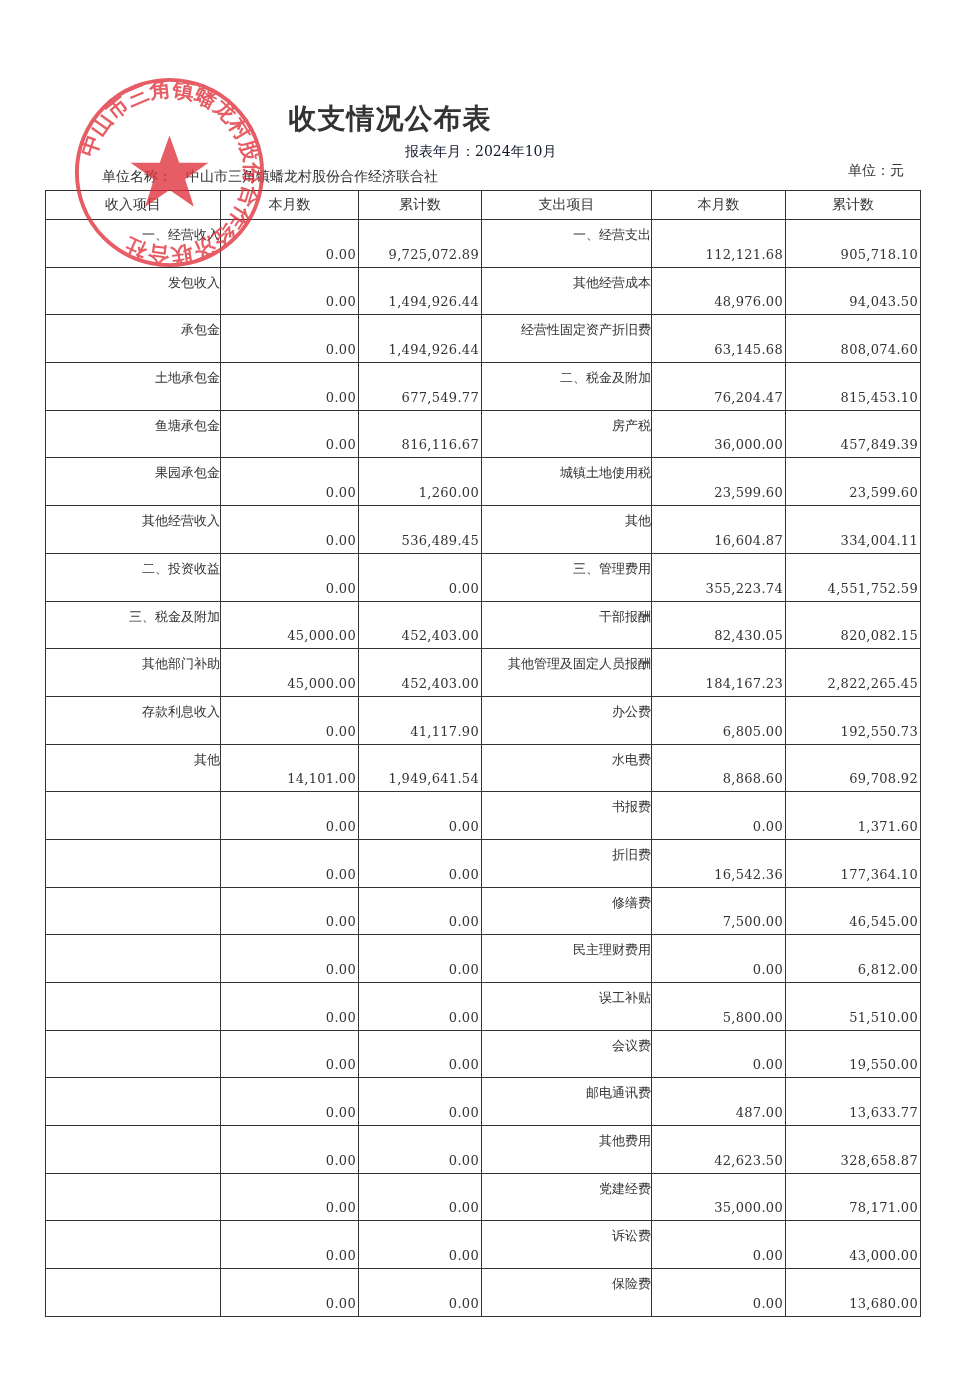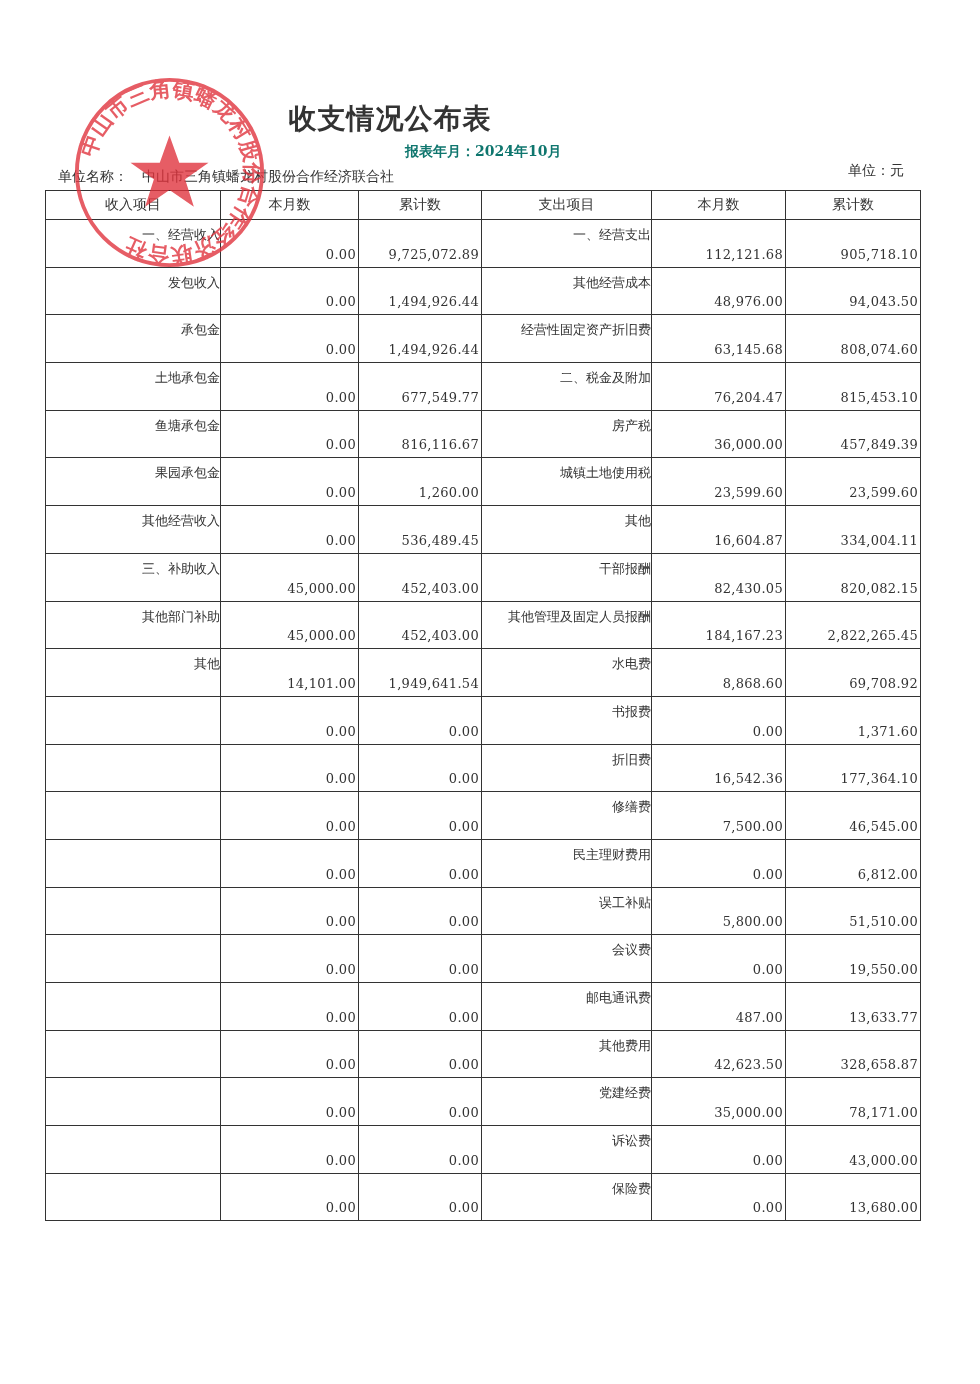--- a/index.html
+++ b/index.html
@@ -1,22 +1,22 @@
 <!DOCTYPE html>
 <html><head>
 <meta charset="utf-8">
 <style>
   html, body { margin:0; padding:0; background:#ffffff; }
   body { width:980px; height:1384px; position:relative; overflow:hidden;
          font-family:"DejaVu Serif","Liberation Serif",serif; color:#2a2a2a; }
   .title { position:absolute; left:0; width:780px; top:100px; text-align:center;
            font-size:28px; font-weight:bold; letter-spacing:1px; color:#333; }
-  .report-month { position:absolute; left:405px; top:143px; font-size:14px; color:#0f766e;font-weight:bold; }
+  .report-month { position:absolute; left:405px; top:143px; font-size:14px; color:#0f172a; }
   .unit-name { position:absolute; left:58px; top:168px; font-size:14px; color:#333; }
-  .unit-name .lbl { margin-right:14px; }
+  .unit-name .lbl { margin-right:14px;margin-left:44px; }
   .unit { position:absolute; left:848px; top:162px; font-size:14px; color:#333; }
   table.main { position:absolute; left:45px; top:190px; width:875px;
                border-collapse:collapse; table-layout:fixed; }
   table.main th, table.main td { border:1.5px solid #333; padding:0; font-weight:normal;
                font-size:13px; color:#333; }
   table.main th { height:28px; font-size:14px; text-align:center;margin-top:44px; }
   table.main td { height:40.7px; position:relative; }
   td.item { vertical-align:top; padding-top:6px !important;text-align:right; }
   td.item span { display:block; white-space:nowrap; }
   td.num { text-align:right; vertical-align:bottom; padding-bottom:5px !important;
@@ -137,41 +137,65 @@
         <td class="num">0.00</td>
         <td class="num">536,489.45</td>
         <td class="item lv1">
           <span>其他</span>
         </td>
         <td class="num">16,604.87</td>
         <td class="num">334,004.11</td>
       </tr>
       <tr>
         <td class="item lv0">
-          <span>三、补助收入</span>
+          <span>二、投资收益</span>
+        </td>
+        <td class="num">0.00</td>
+        <td class="num">0.00</td>
+        <td class="item lv0">
+          <span>三、管理费用</span>
+        </td>
+        <td class="num">355,223.74</td>
+        <td class="num">4,551,752.59</td>
+      </tr>
+      <tr>
+        <td class="item lv0">
+          <span>三、税金及附加</span>
         </td>
         <td class="num">45,000.00</td>
         <td class="num">452,403.00</td>
         <td class="item lv1">
           <span>干部报酬</span>
         </td>
         <td class="num">82,430.05</td>
         <td class="num">820,082.15</td>
       </tr>
       <tr>
         <td class="item lv1">
           <span>其他部门补助</span>
         </td>
         <td class="num">45,000.00</td>
         <td class="num">452,403.00</td>
         <td class="item wrap2 lv1">
           <span>其他管理及固定人员报酬</span>
         </td>
         <td class="num">184,167.23</td>
         <td class="num">2,822,265.45</td>
+      </tr>
+      <tr>
+        <td class="item lv1">
+          <span>存款利息收入</span>
+        </td>
+        <td class="num">0.00</td>
+        <td class="num">41,117.90</td>
+        <td class="item lv1">
+          <span>办公费</span>
+        </td>
+        <td class="num">6,805.00</td>
+        <td class="num">192,550.73</td>
       </tr>
       <tr>
         <td class="item lv1">
           <span>其他</span>
         </td>
         <td class="num">14,101.00</td>
         <td class="num">1,949,641.54</td>
         <td class="item lv1">
           <span>水电费</span>
         </td>

